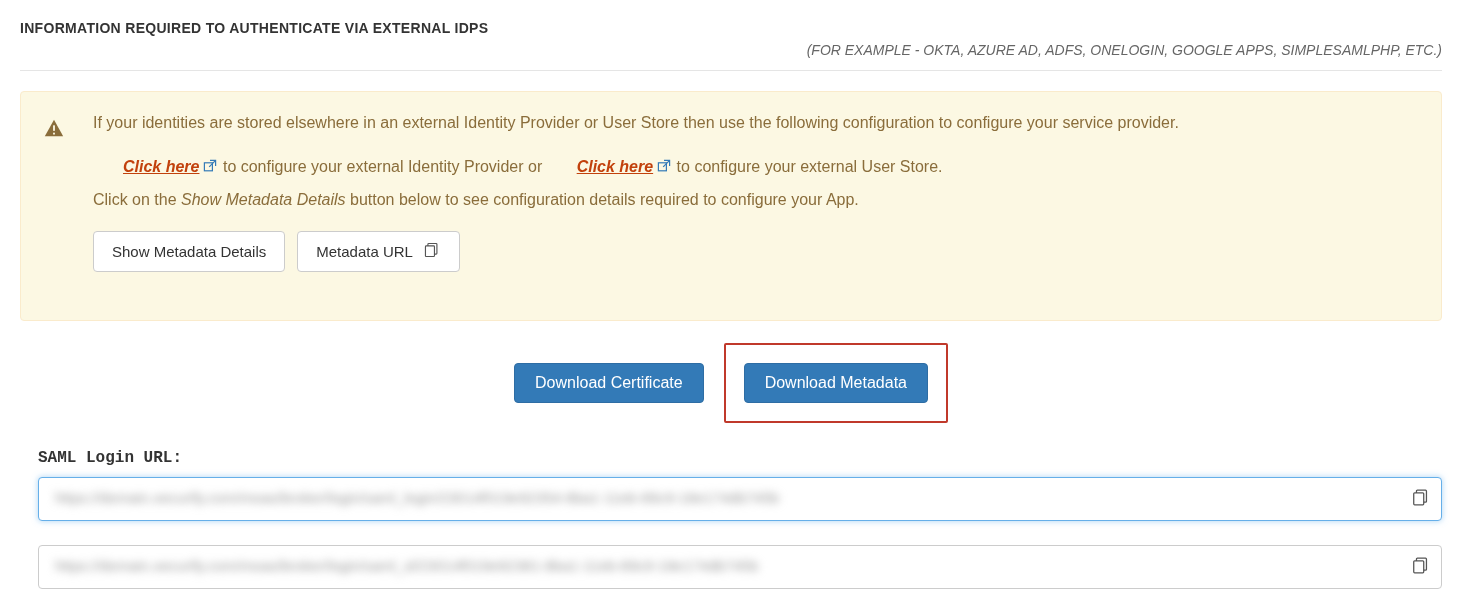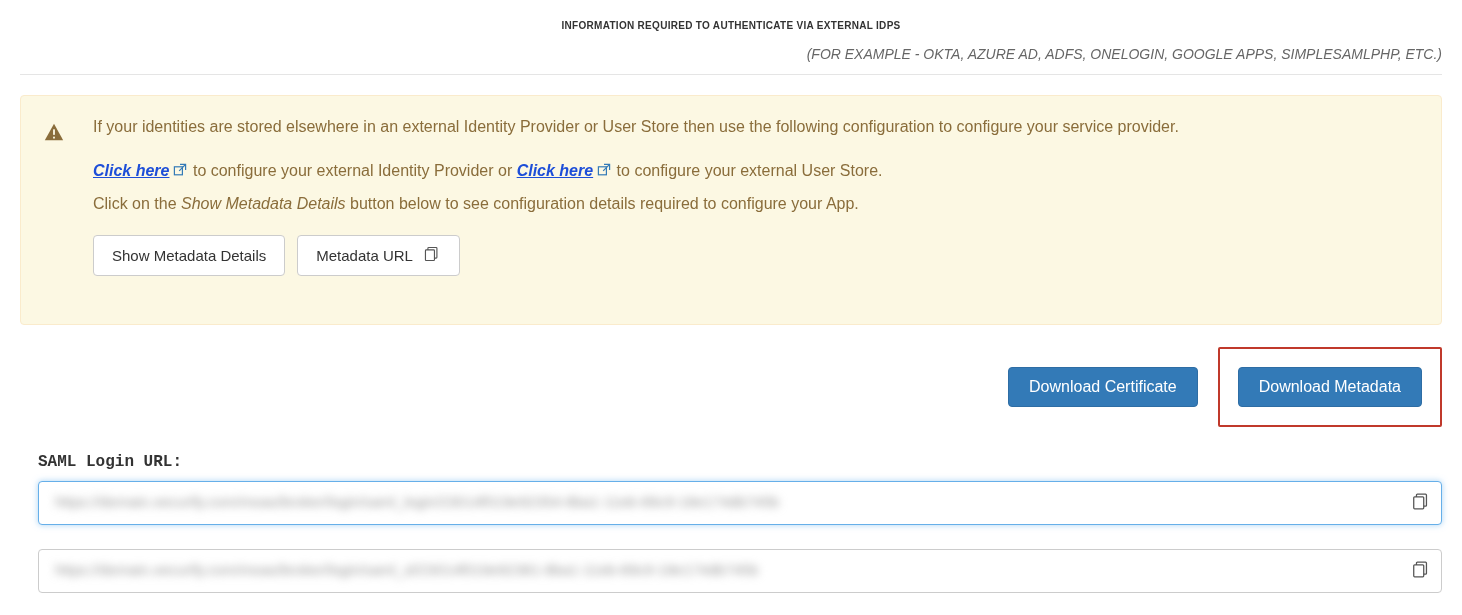--- a/index.html
+++ b/index.html
@@ -6,26 +6,25 @@
   body {
     margin: 0;
     padding: 20px;
     font-family: "Helvetica Neue", Helvetica, Arial, sans-serif;
     font-size: 15px;
     color: #333;
     background: #fff;
     width: 1462px;
   }
   .section-title {
-    font-size: 10px;
+    font-size: 14px;
     font-weight: 700;
     letter-spacing: 0.3px;
     color: #333;
-    margin-bottom: 15px;
-    text-align: center;
+    margin-bottom: 6px;
   }
   .section-subtitle {
     font-style: italic;
     color: #666;
     font-size: 14px;
     margin-bottom: 12px;
     text-align: right;
   }
   hr.divider {
     border: none;
@@ -46,23 +45,24 @@
     flex: 0 0 auto;
     padding-top: 8px;
   }
   .alert-content p {
     margin: 0 0 6px 0;
     font-size: 16px;
     line-height: 1.6;
   }
   .alert-content .spacer { height: 12px; }
   .mo-link {
-    color: #1d4ed8;
+    color: #c2410c;
     font-weight: 700;
     font-style: italic;
+    margin-left: 30px;
   }
   .ext-icon {
     display: inline-block;
     vertical-align: -2px;
     margin-left: 3px;
     color:#337ab7;
   }
   .alert-content .italic { font-style: italic; }
   .btn-row {
     margin-top: 18px;
@@ -85,21 +85,21 @@
     background: #337ab7;
     border: 1px solid #2e6da4;
     color: #fff;
     padding: 10px 20px;
     font-size: 16px;
     border-radius: 4px;
     cursor: pointer;
   }
   .download-row {
     display: flex;
-    justify-content: flex-end;
+    justify-content: center;
     gap: 20px;
     margin: 22px 0 26px 0;
     align-items: center;
   }
   .highlight-box {
     border: 2px solid #c0392b;
     padding: 18px;
     border-radius: 2px;
   }
   .field-label {

